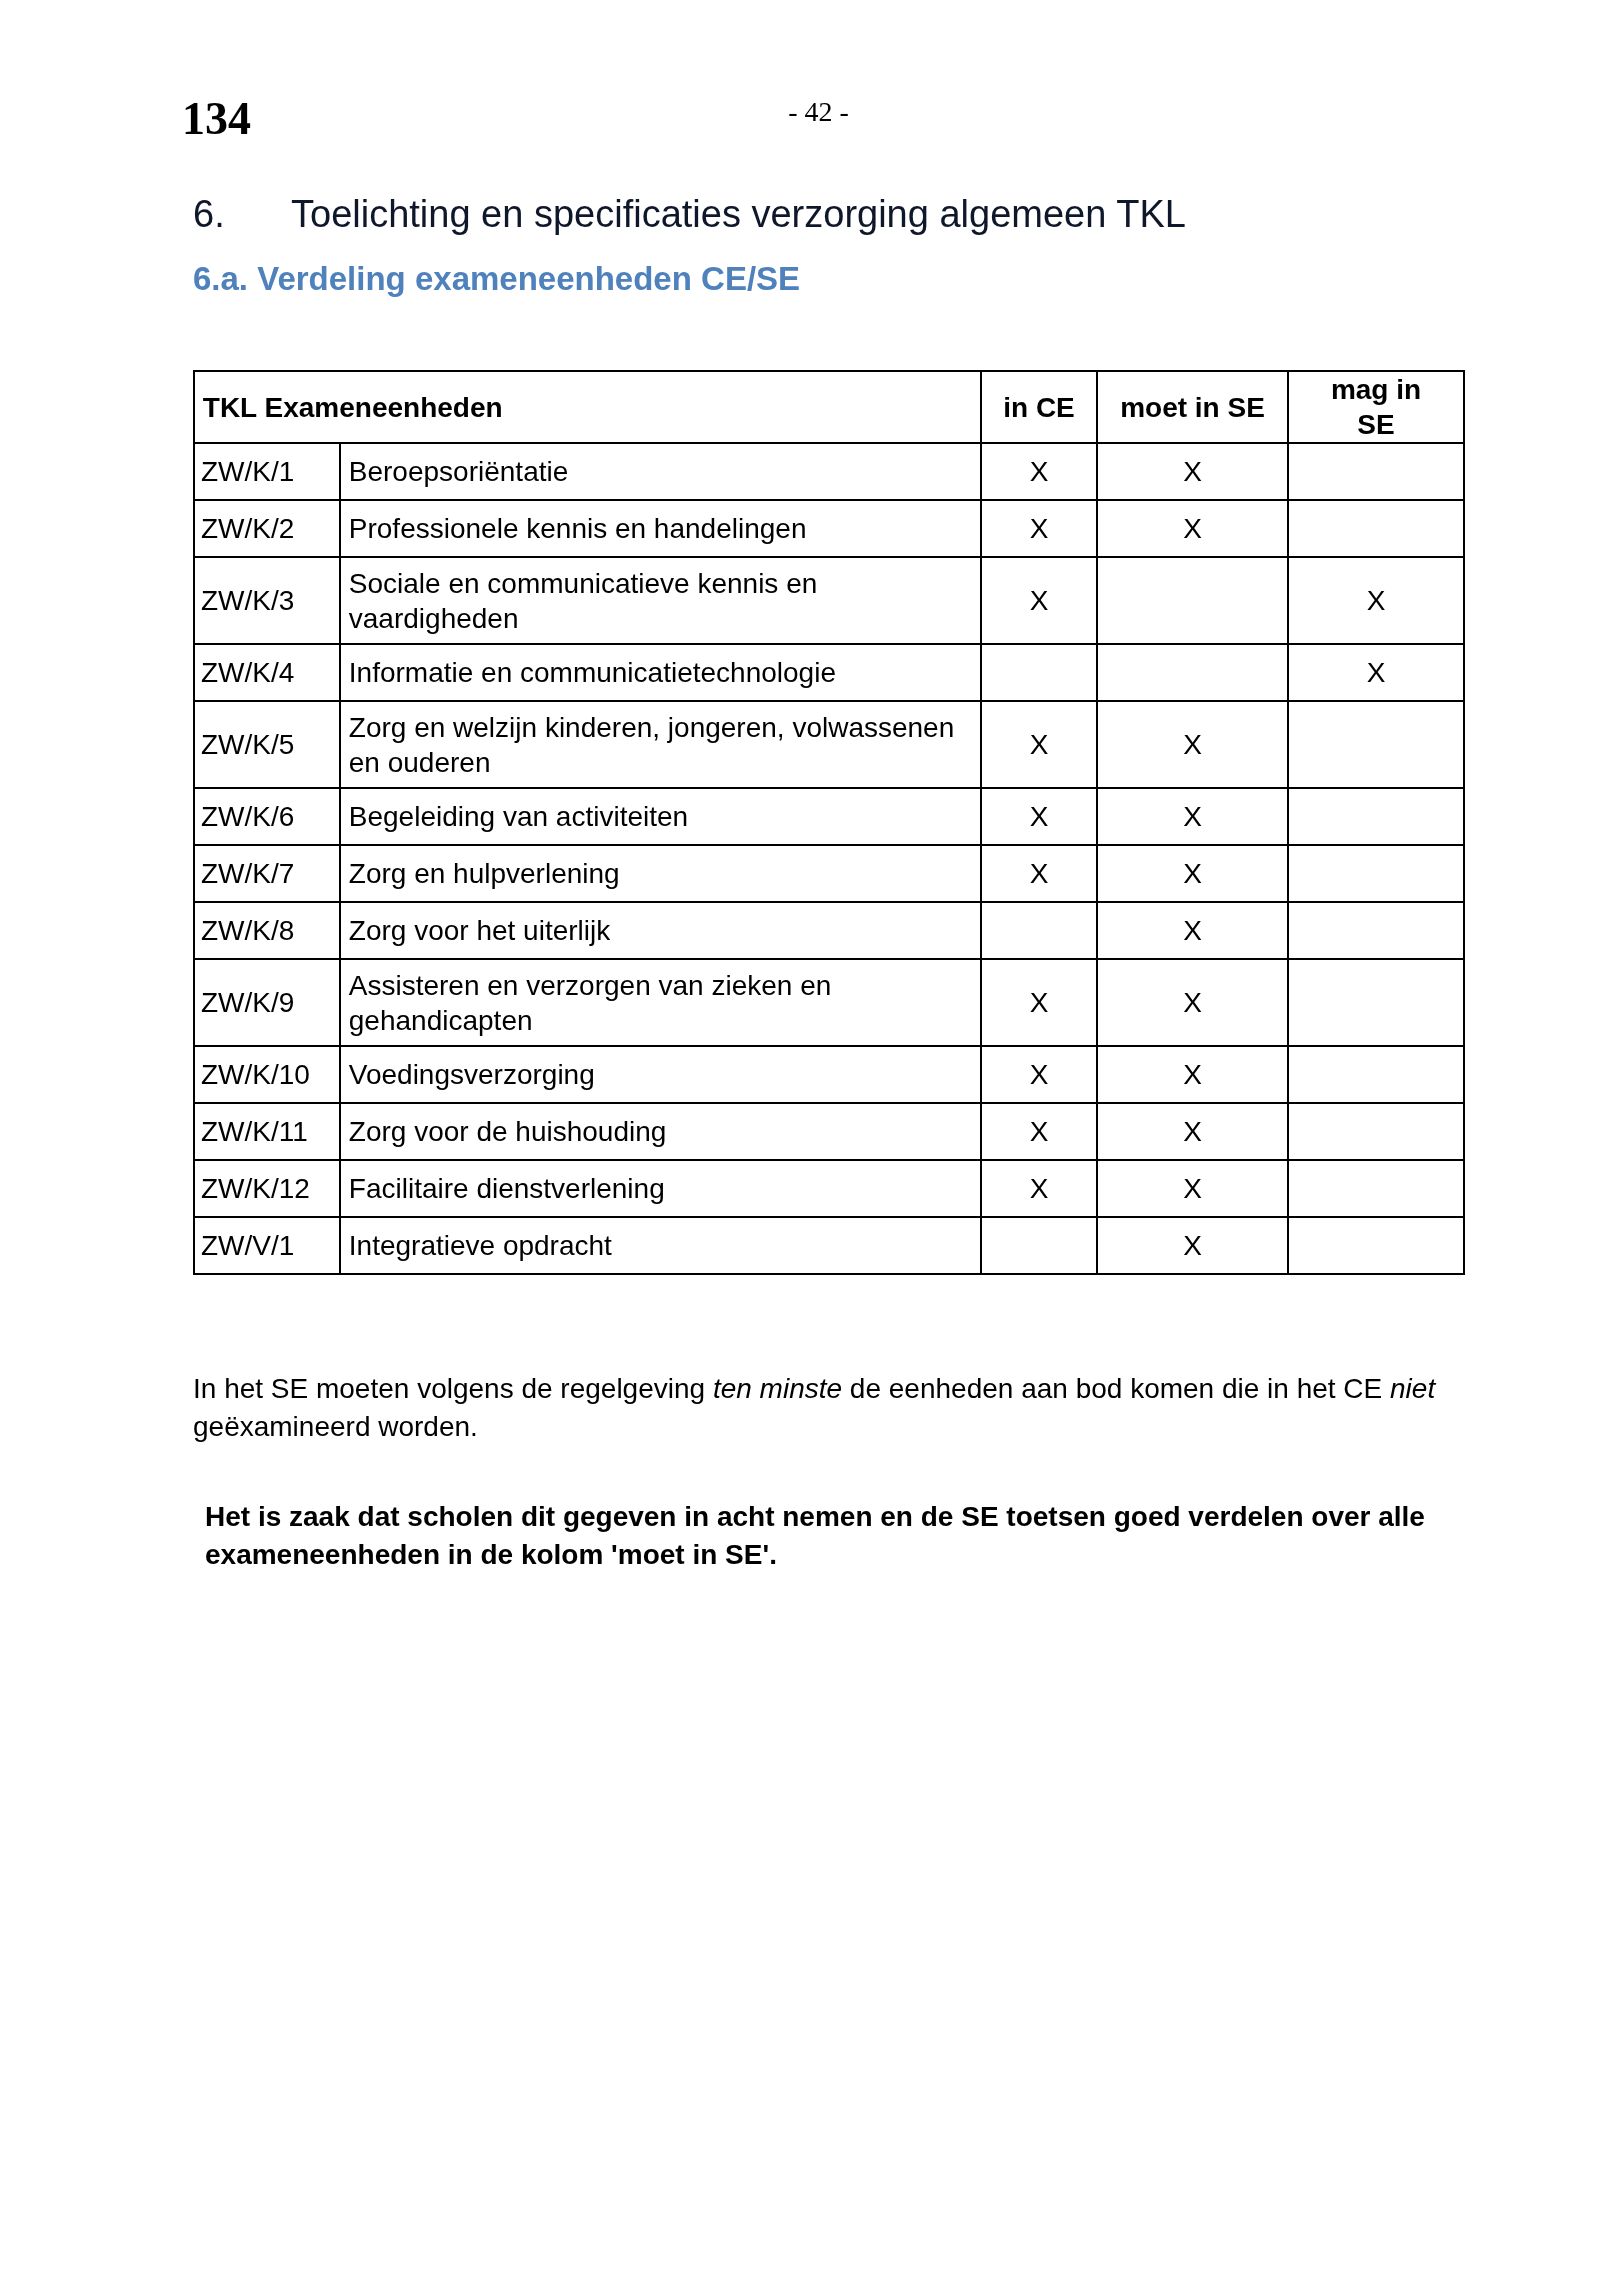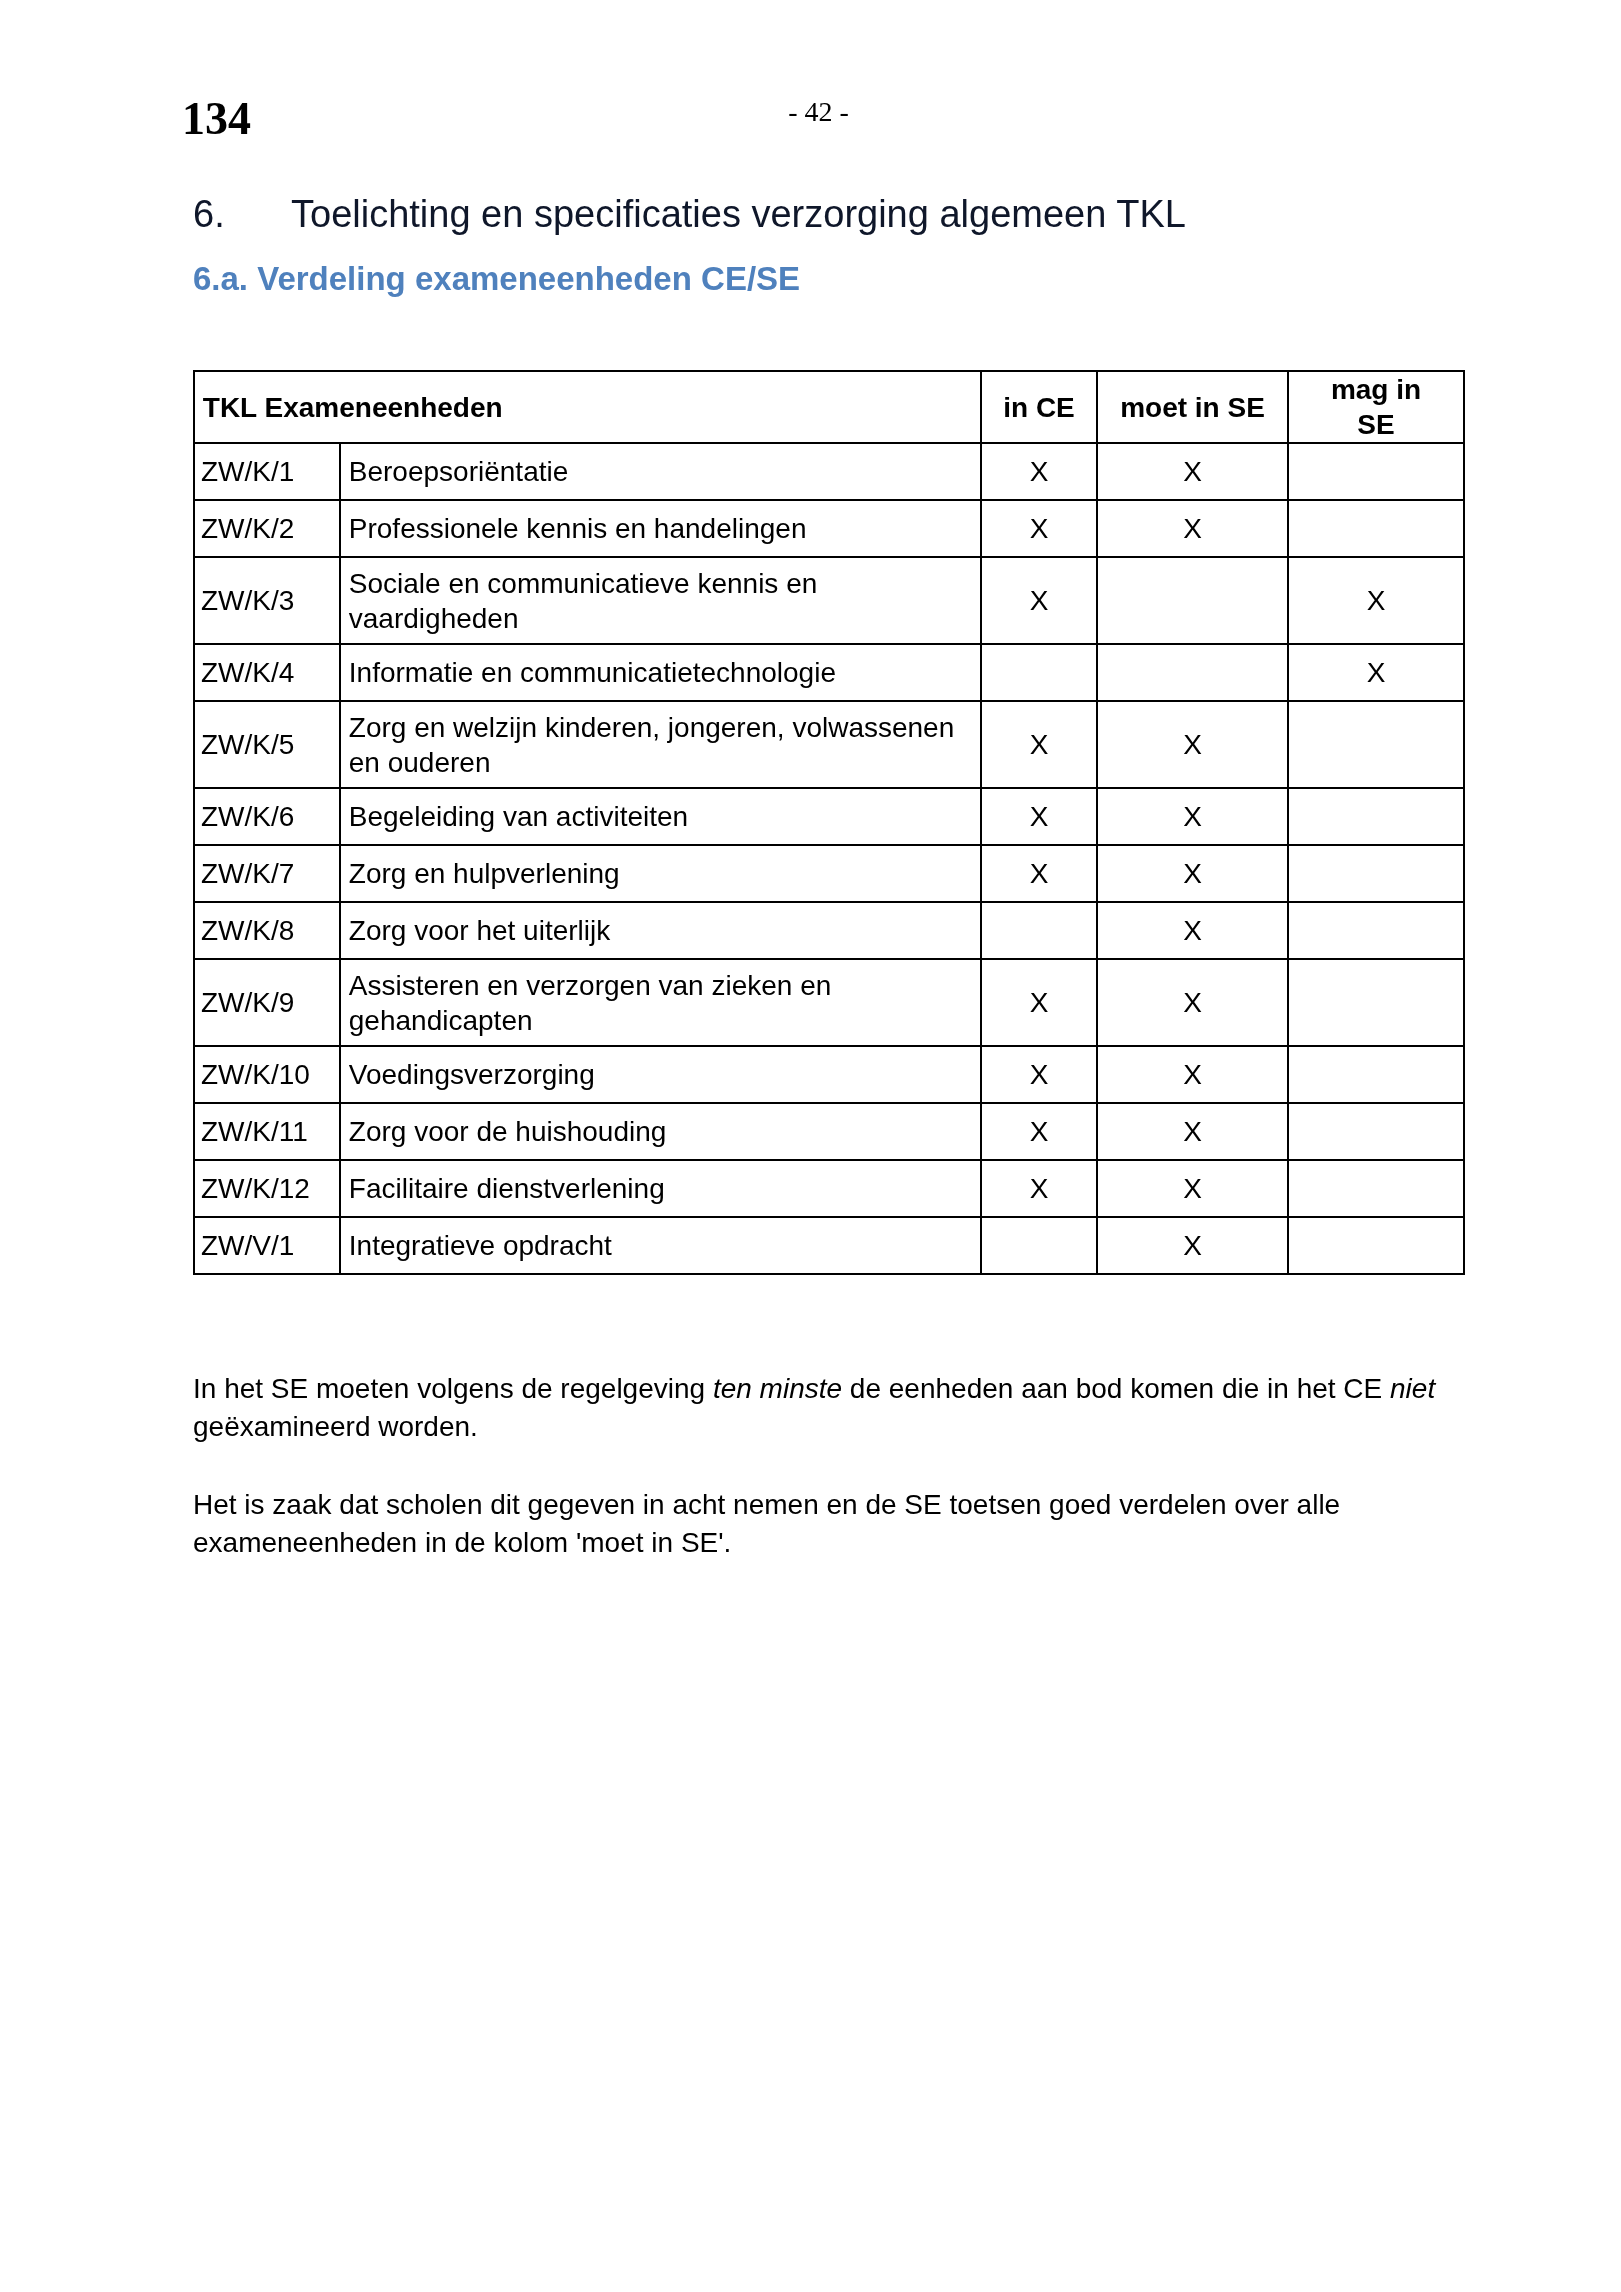--- a/index.html
+++ b/index.html
@@ -137,14 +137,14 @@
       <td>Integratieve opdracht</td>
       <td class="mark"></td>
       <td class="mark">X</td>
       <td class="mark"></td>
     </tr>
   </tbody>
 </table>
 
 <p class="para" style="top:1370px; margin:0;"><span>In het SE moeten volgens de regelgeving </span><em>ten minste</em><span> de eenheden aan bod komen die in het CE </span><em>niet</em><span> geëxamineerd worden.</span></p>
 
-<p class="para" style="top:1486px; margin:0;">Het is zaak dat scholen dit gegeven in acht nemen en de SE toetsen goed verdelen over alle exameneenheden in de kolom 'moet in SE'.</p>
+<p class="para" style="top:1486px; margin:12px;font-weight:bold;">Het is zaak dat scholen dit gegeven in acht nemen en de SE toetsen goed verdelen over alle exameneenheden in de kolom 'moet in SE'.</p>
 
 
 </body></html>

